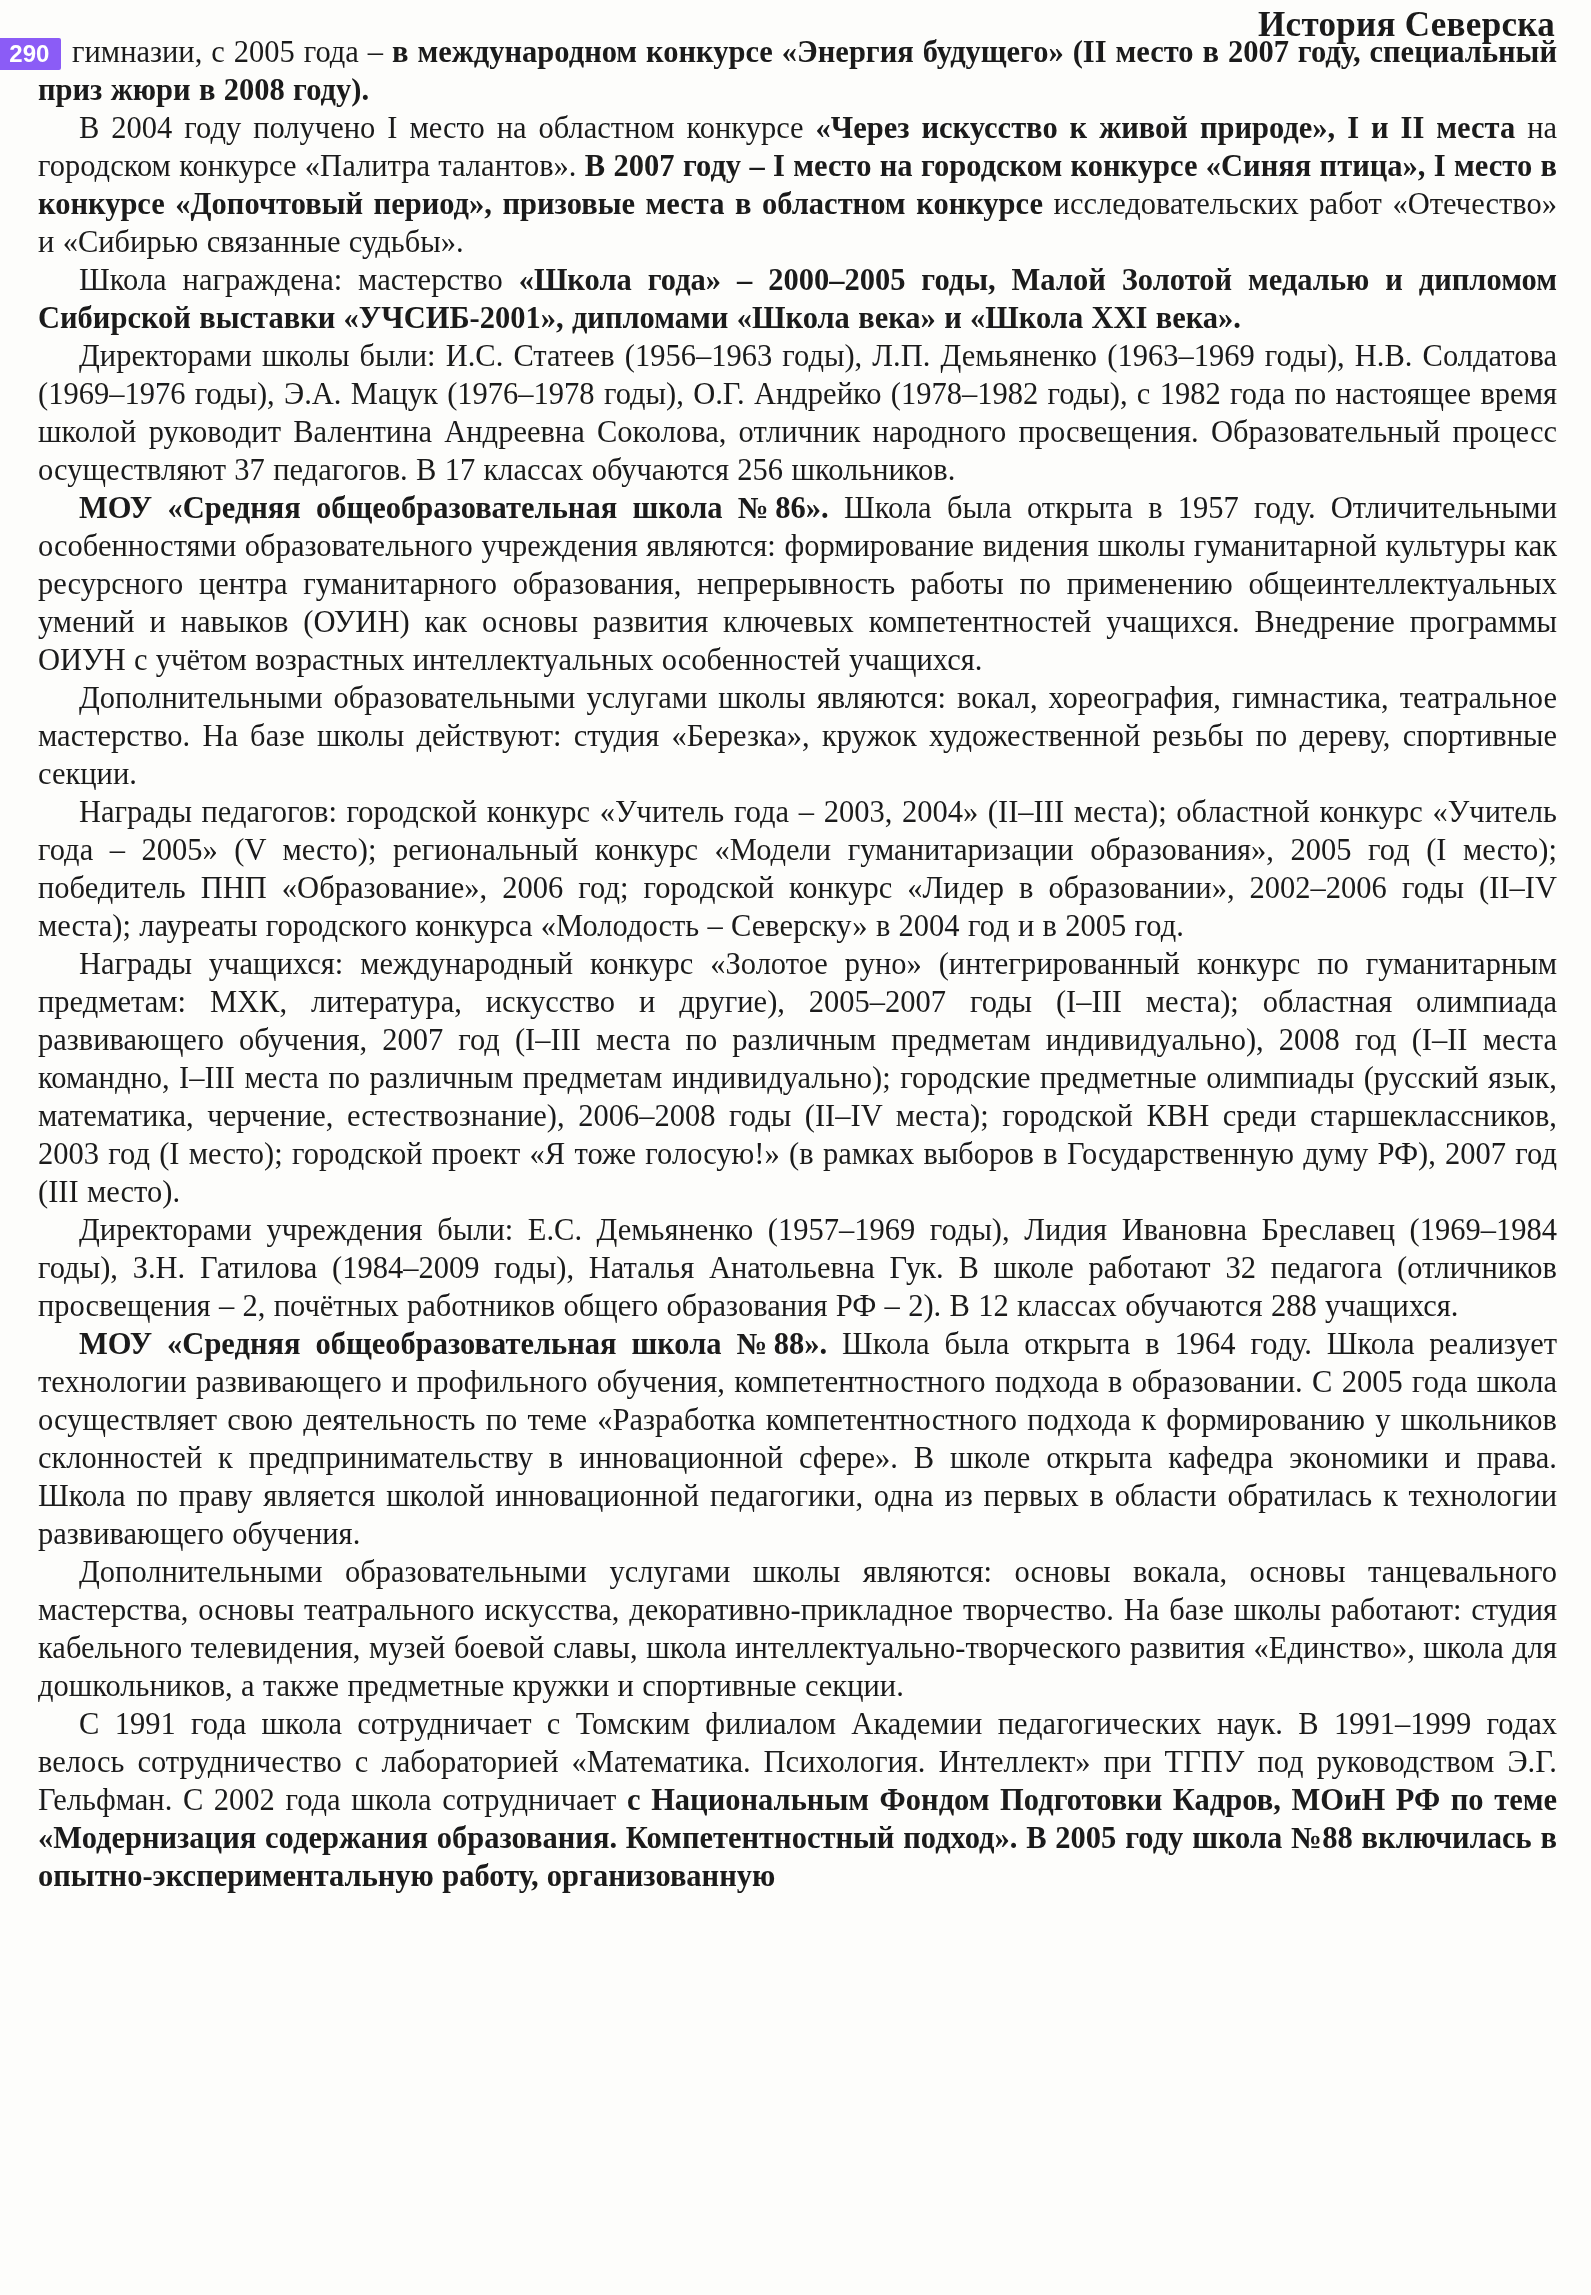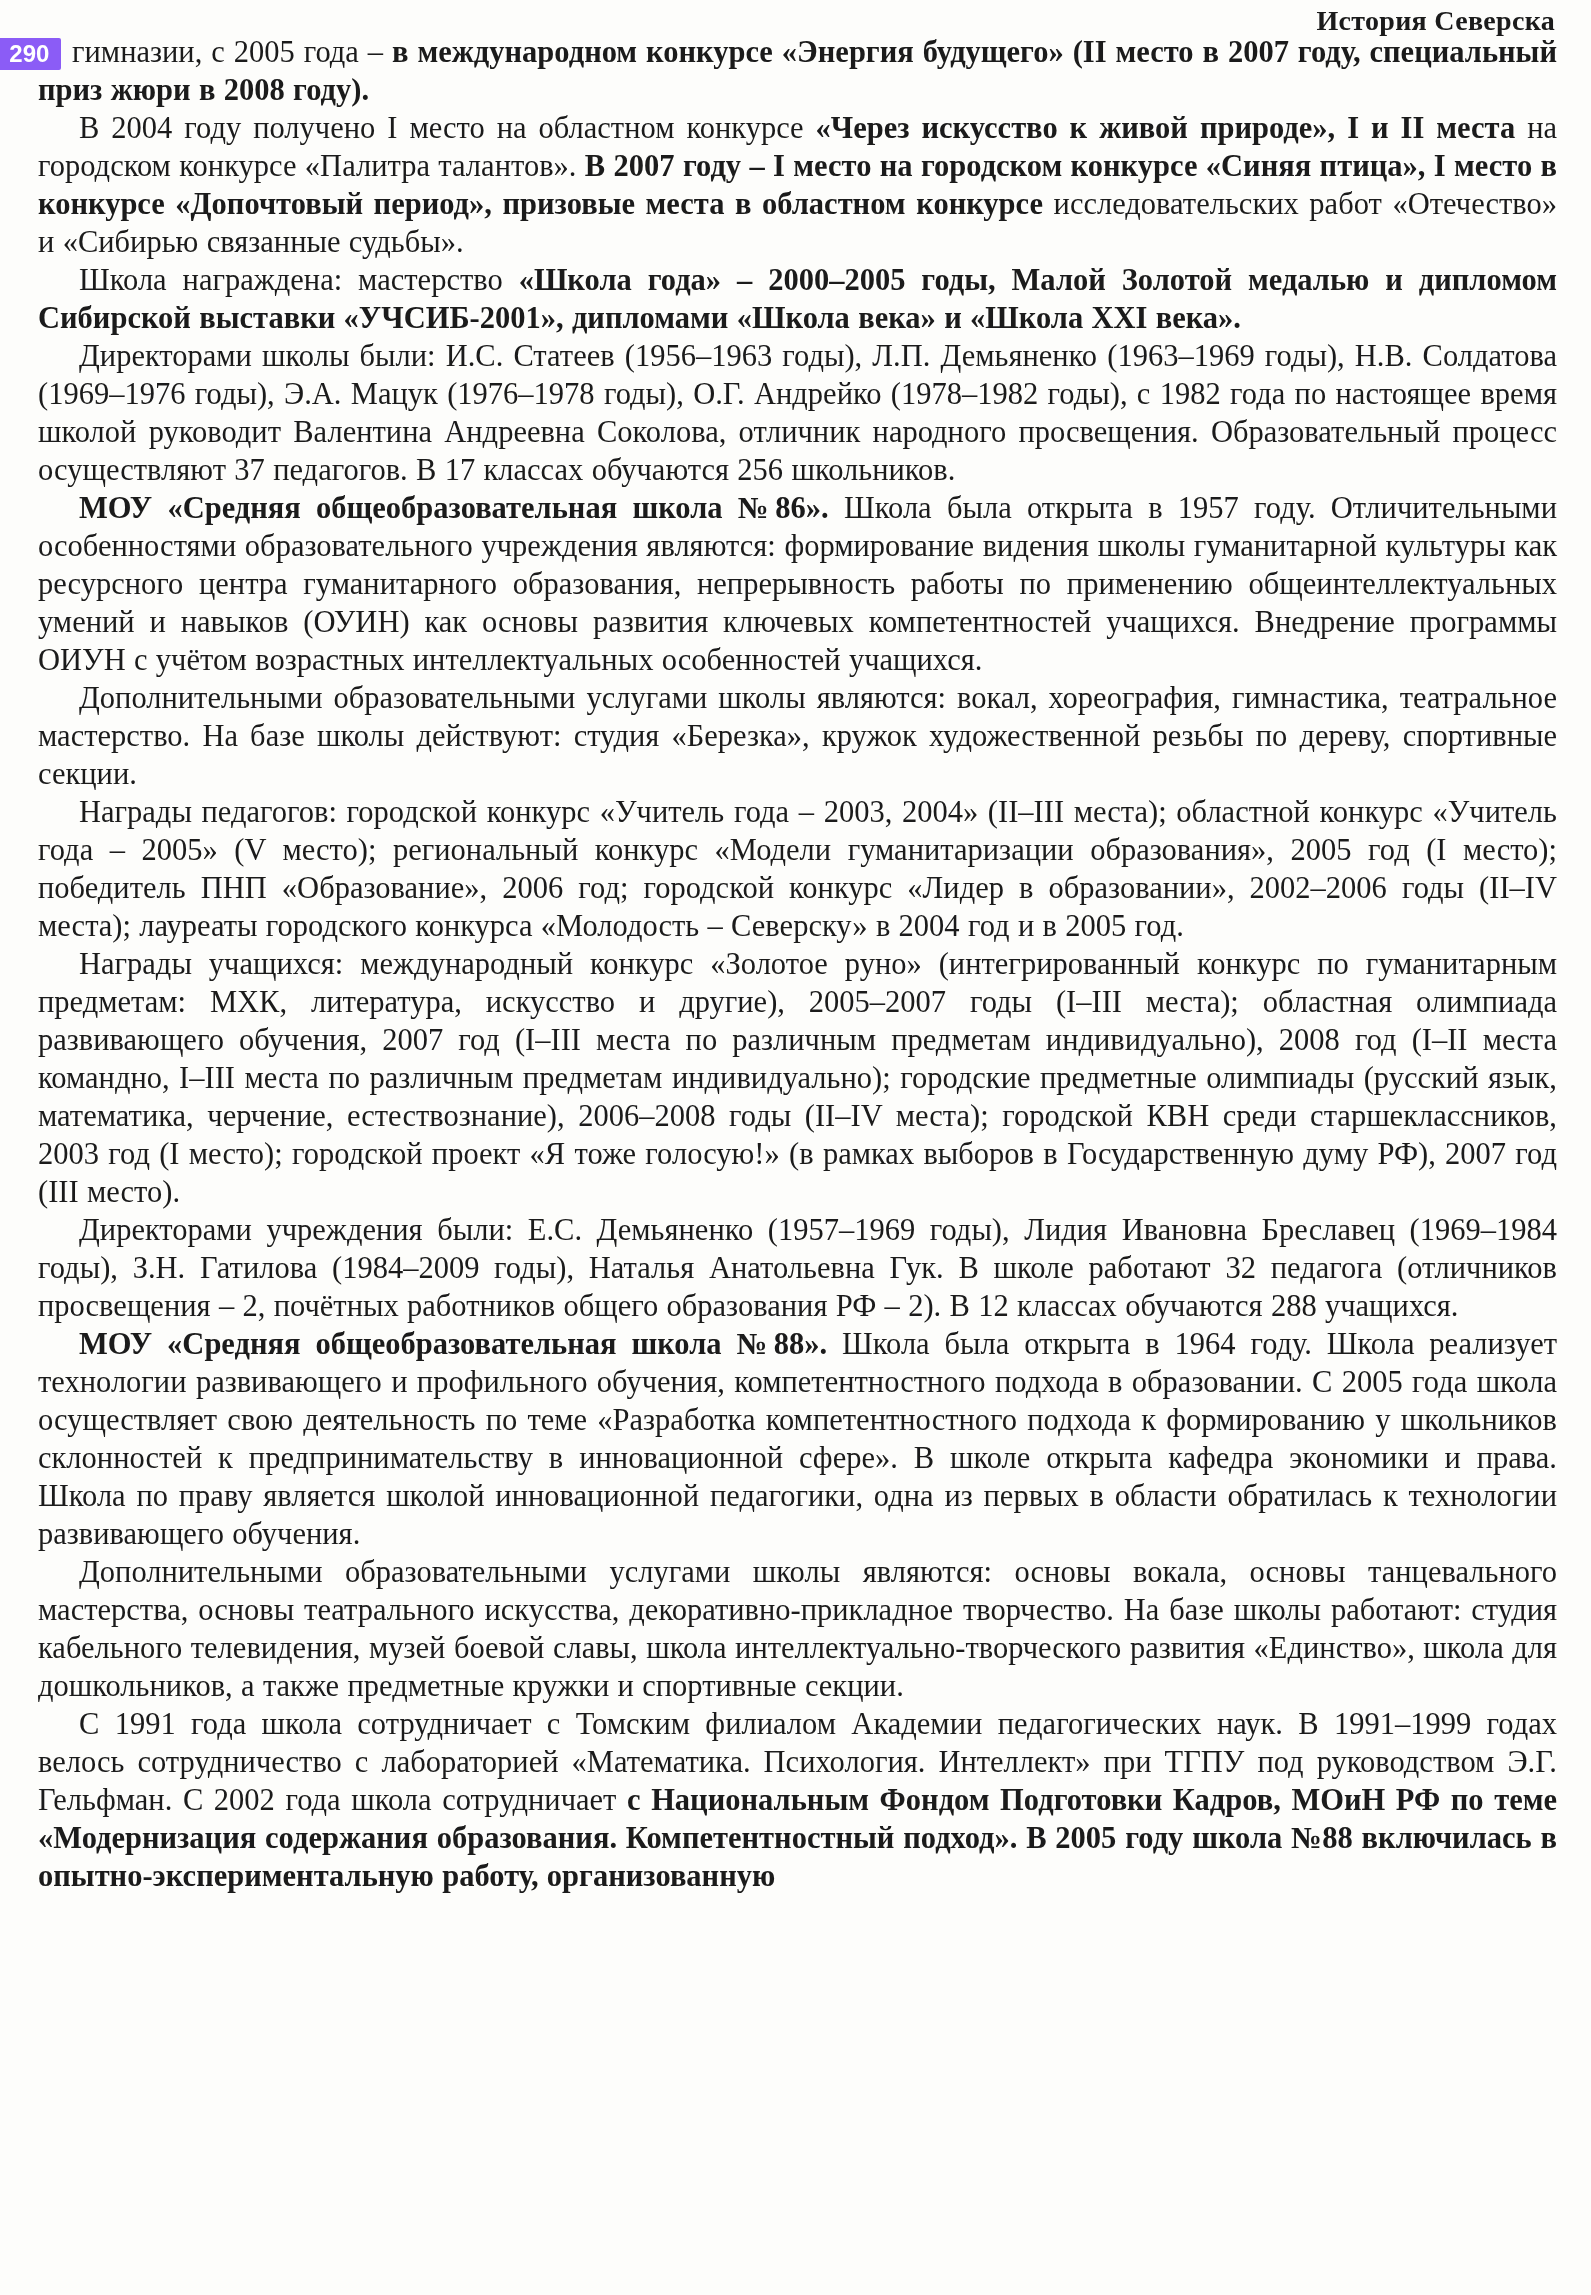--- a/index.html
+++ b/index.html
@@ -14,21 +14,21 @@
     background: #fdfdfb;
     color: #1b1b1b;
     font-family: "Liberation Serif", "DejaVu Serif", serif;
     overflow: hidden;
     box-sizing: border-box;
   }
   .running-head {
     position: absolute;
     top: 5.3px;
     right: 37px;
-    font-size: 28px;
+    font-size: 35px;
     font-weight: bold;
     letter-spacing: 0.3px;
     white-space: nowrap;
   }
   .page-number-badge {
     position: absolute;
     left: 0;
     top: 38px;
     background: #8b5cf6;
     color: #ffffff;

